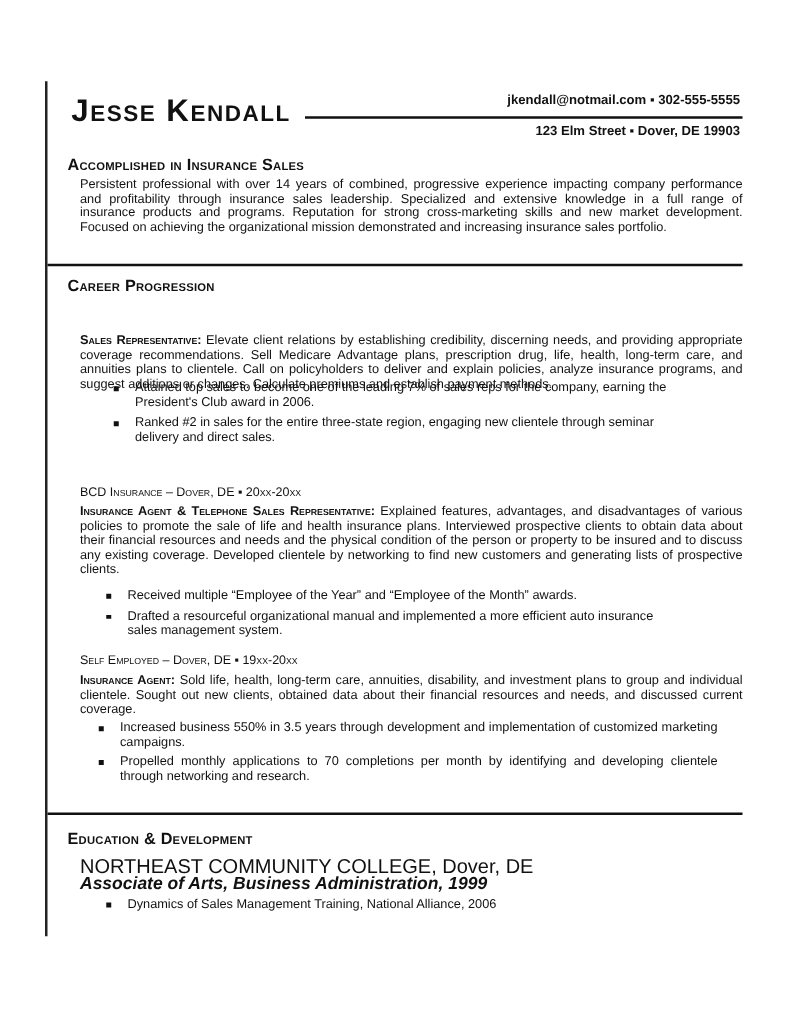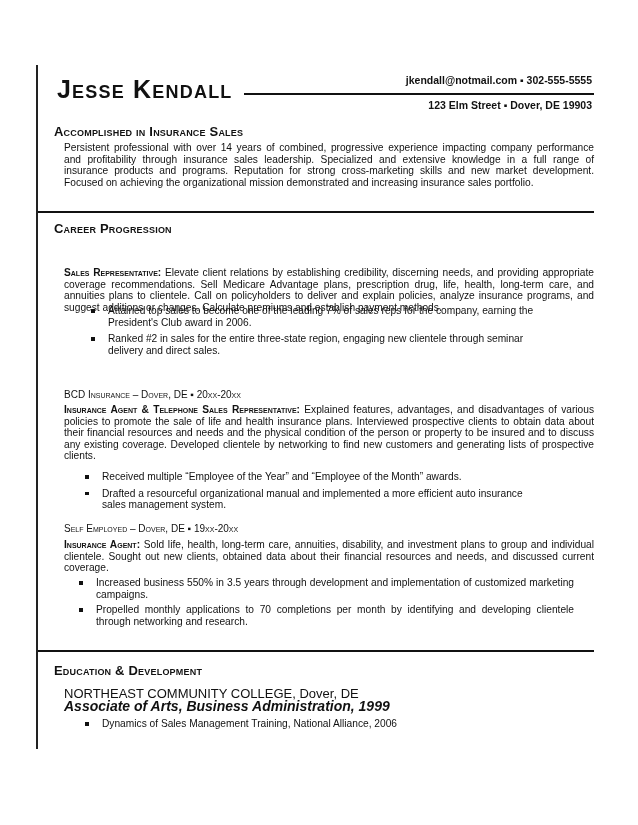--- a/index.html
+++ b/index.html
@@ -19,21 +19,21 @@
   .sec-rule { position: absolute; left: 38px; width: 556px; height: 2px; background: #111; }
 
   .para { position: absolute; font-size: 10.2px; line-height: 11.6px; text-align: justify; }
   .job-head { position: absolute; left: 64px; font-size: 10px; font-variant: small-caps; line-height: 12px; }
   .role { font-weight: bold; font-variant: small-caps; }
 
   ul.bullets { position: absolute; margin: 0; padding: 0; list-style: none; font-size: 10.2px; line-height: 11.6px; }
   ul.bullets li { position: relative; padding-left: 0; margin-bottom: 5px; }
   ul.bullets li .bullet { position: absolute; left: -17px; top: 4px; width: 3.5px; height: 3.5px; background: #111; }
 
-  .edu-school { position: absolute; left: 64px; top: 688px; font-size: 13px; line-height: 12px; }
+  .edu-school { position: absolute; left: 64px; top: 688px; font-size: 16px; line-height: 12px; }
   .edu-degree { position: absolute; left: 64px; top: 700px; font-size: 14px; font-weight: bold; font-style: italic; line-height: 12px; }
 </style>
 </head>
 <body>
 
 <div class="page">
   <div class="vline"></div>
 
   <div class="name">
     <span>J</span><span>esse</span>

